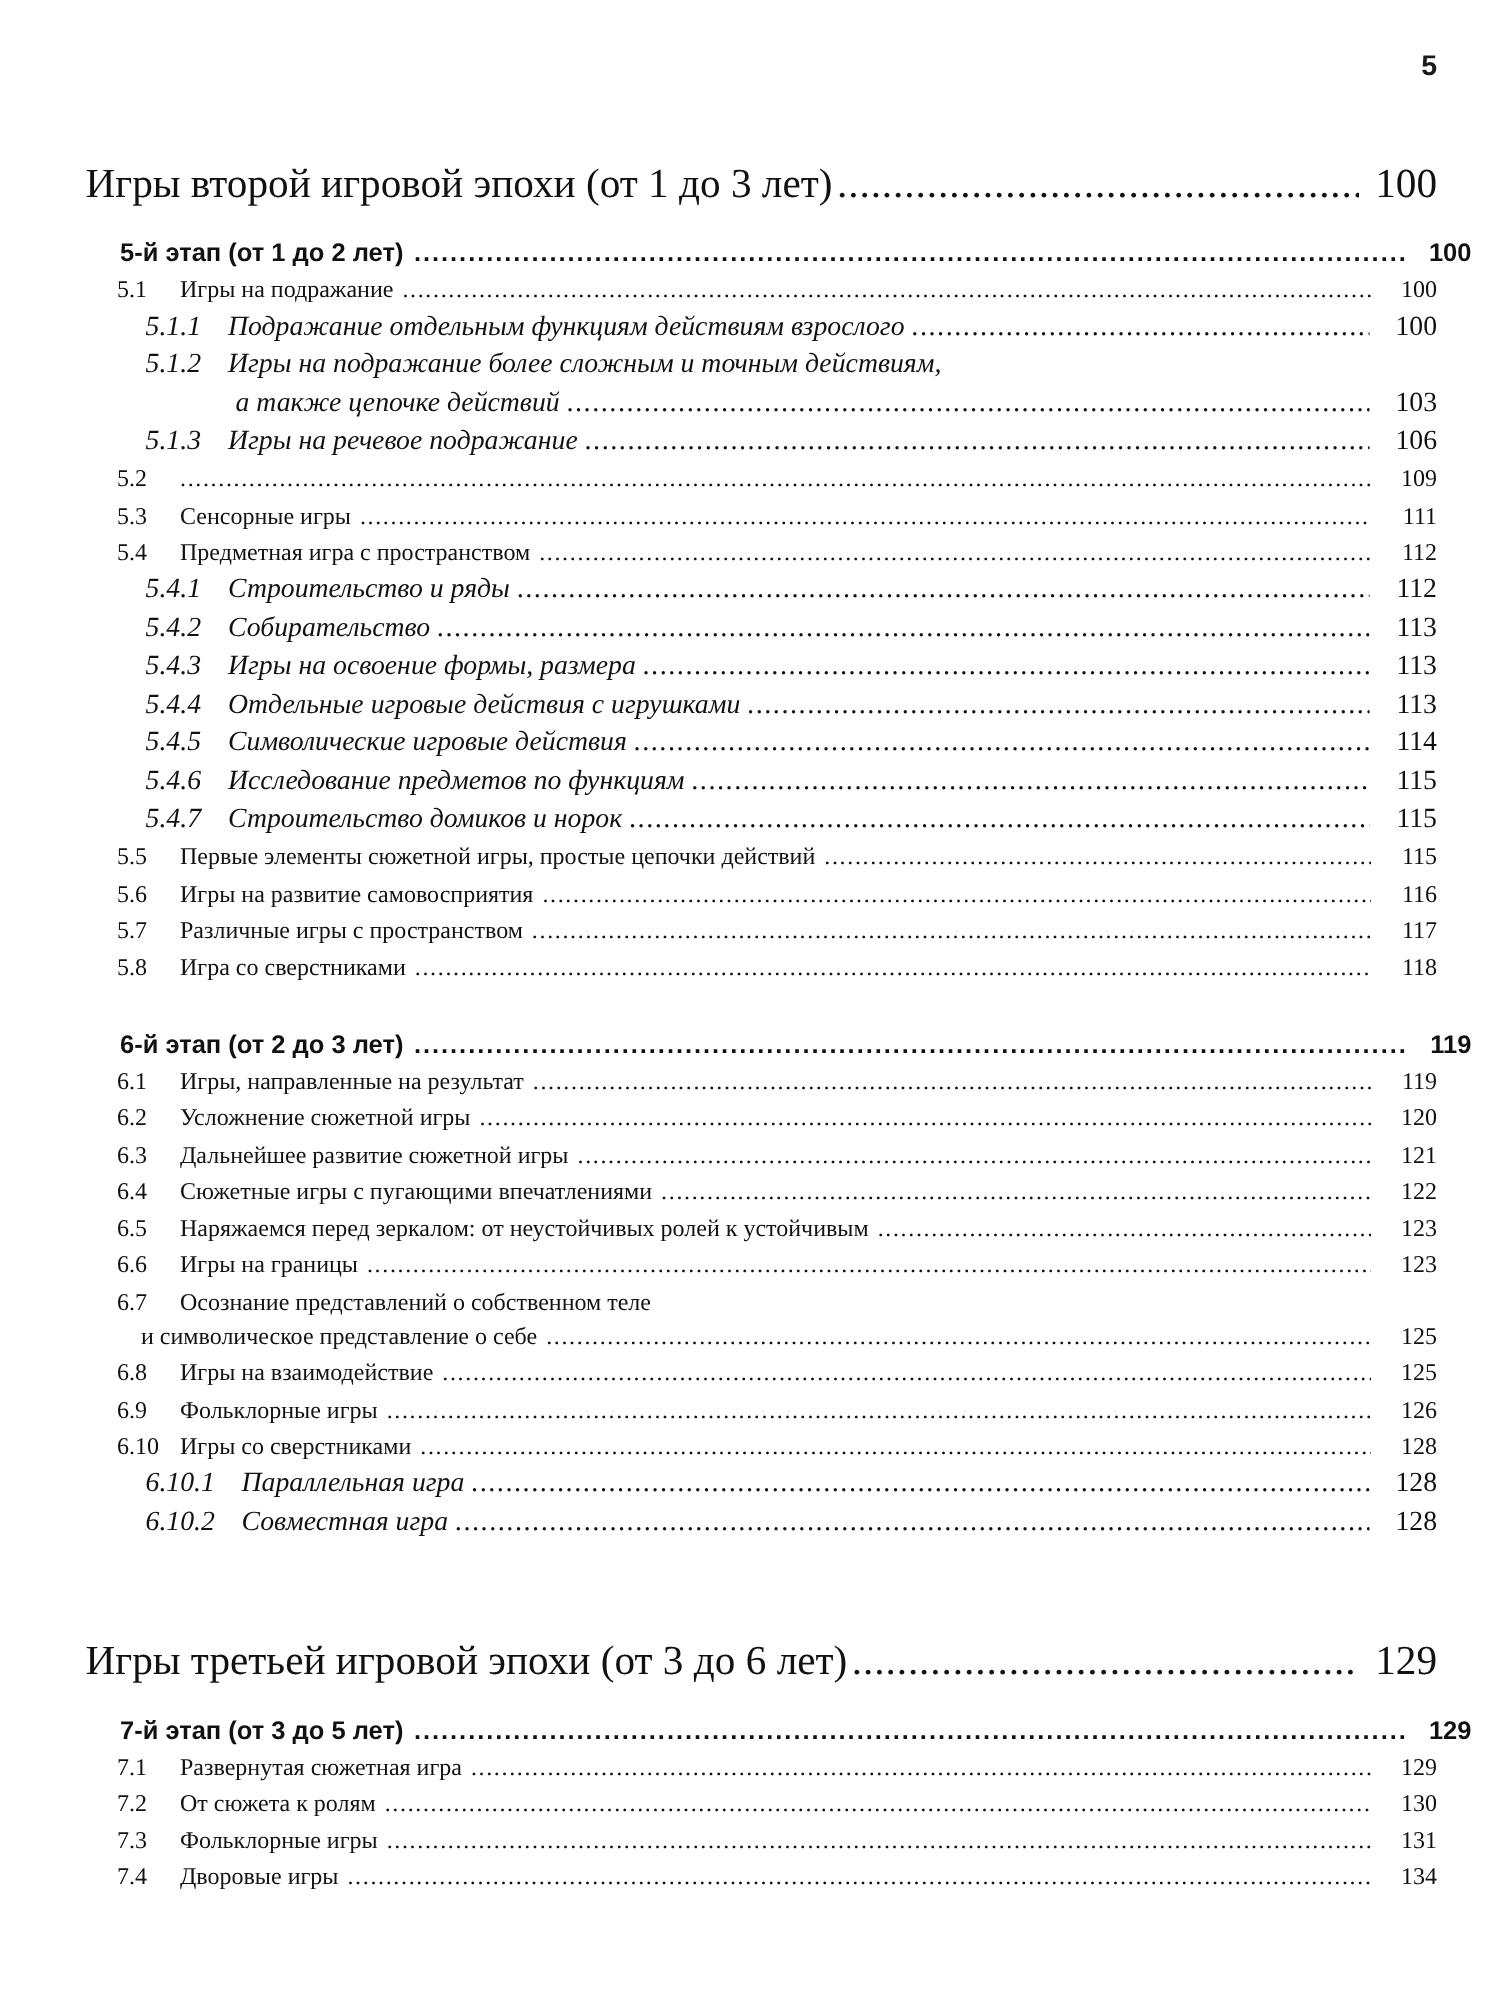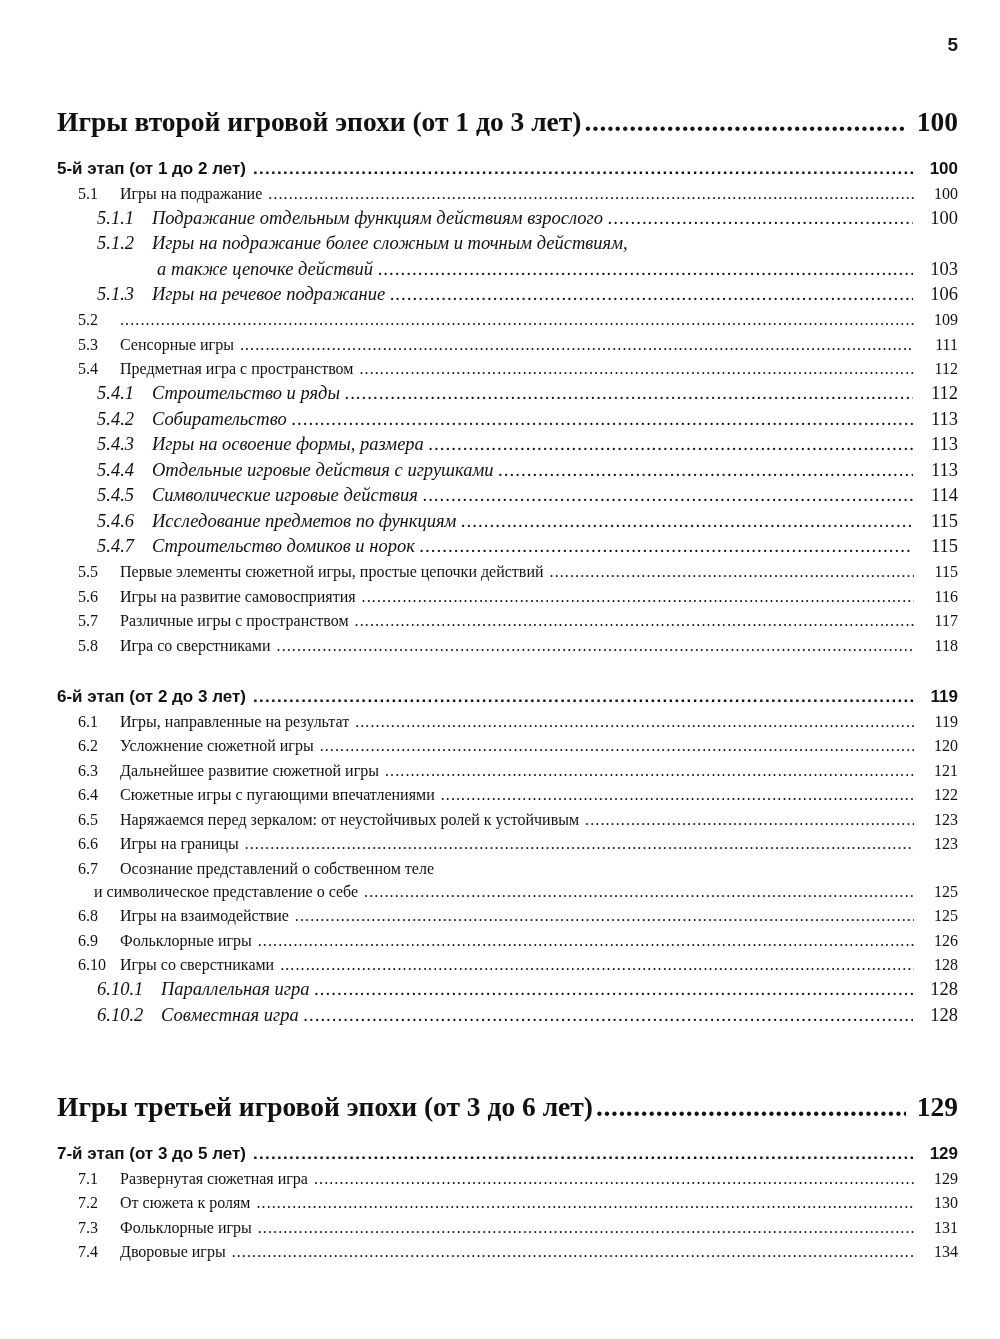--- a/index.html
+++ b/index.html
@@ -65,35 +65,36 @@
   .pg {
     flex: 0 0 auto;
     text-align: right;
     white-space: nowrap;
   }
 
   
   .epoch {
     font-family: "Liberation Serif", serif;
     font-size: 27.5px;
-    font-weight: bold;
+    font-weight: normal;
     line-height: 1.0;
     margin-bottom: 0;
   }
   .epoch .pg { width: 52px; font-size: 27.5px; }
   .epoch .leader { font-size: 27.5px; }
   .epoch .leader::before { letter-spacing: 0.6px; }
   .epoch .ttl { padding-right: 3px; }
 
   
   .stage {
     font-family: "Liberation Sans", sans-serif;
     font-size: 17px;
     font-weight: bold;
     line-height: 1.0;
+    margin-left: 23px;
   }
   .stage .ttl { padding-right: 7px; }
   .stage .pg { width: 44px; }
   .stage .leader::before { letter-spacing: 1.3px; }
 
   
   .lvl2 {
     font-size: 16px;
     line-height: 1.0;
     padding-left: 21px;

